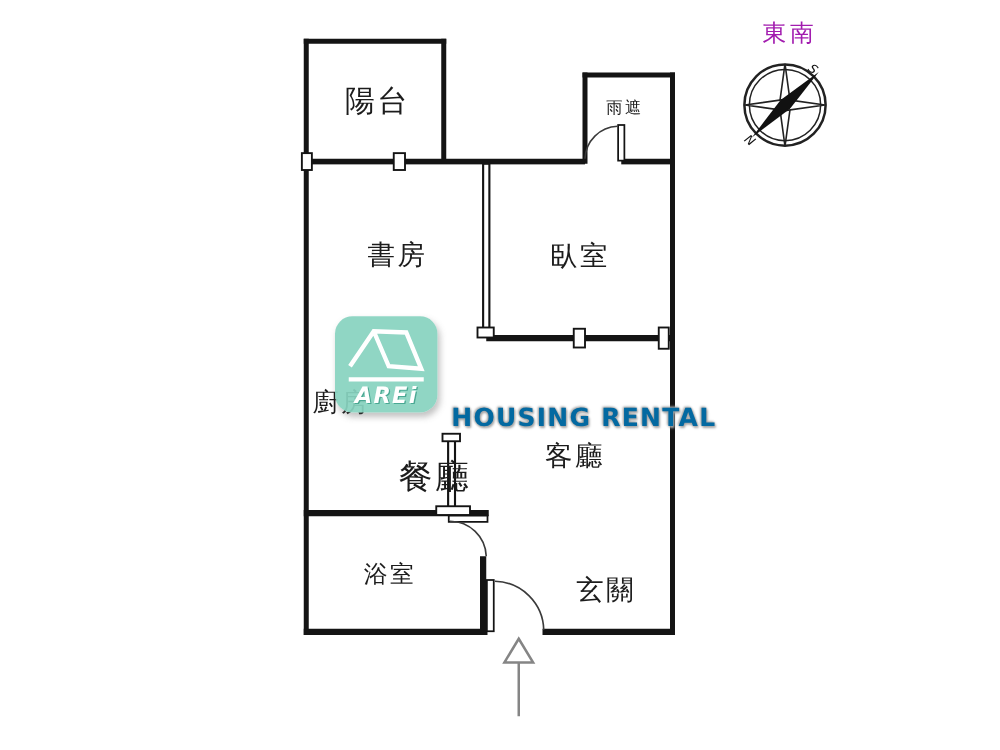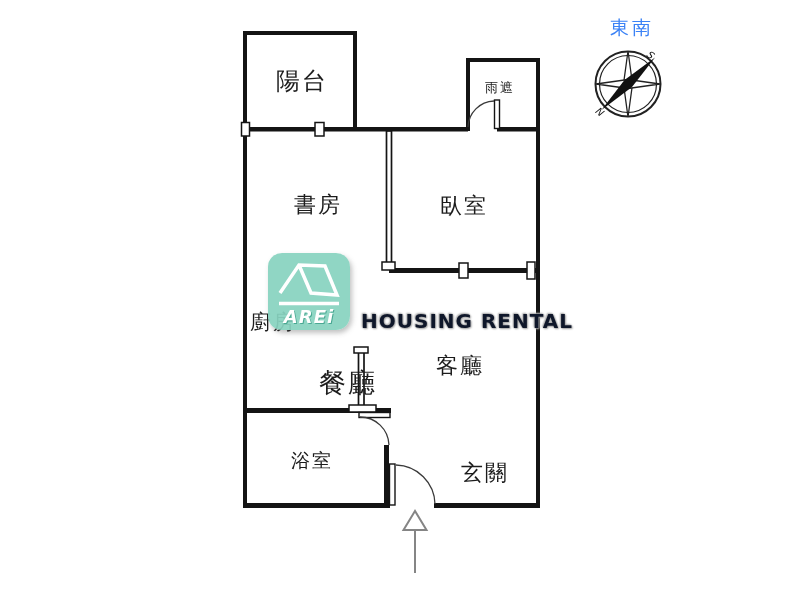--- a/index.html
+++ b/index.html
@@ -6,32 +6,32 @@
   #stage{
     position:relative;width:800px;height:600px;background:#ffffff;overflow:hidden;
     font-family:"DejaVu Sans", sans-serif;
   }
   #plan-svg{position:absolute;left:0;top:0;z-index:1;}
   .room-label{
     position:absolute;z-index:3;color:#1c1c1c;letter-spacing:2px;white-space:nowrap;
     transform:translate(-50%,-50%);line-height:1;
   }
   .compass-label{
-    position:absolute;z-index:3;color:#3b82f6;letter-spacing:3px;white-space:nowrap;
+    position:absolute;z-index:3;color:#a21caf;letter-spacing:3px;white-space:nowrap;
     transform:translate(-50%,-50%);line-height:1;font-size:19px;
   }
   
   .wm-zh{
     position:absolute;left:356px;top:258px;z-index:4;font-size:46px;font-weight:600;
     letter-spacing:1px;color:#ffffff;white-space:nowrap;line-height:1;
     text-shadow:0 0 3px #9a9a9a,1px 1px 3px #ababab,-1px -1px 3px #b5b5b5,0 0 1px #8f8f8f;
   }
   .wm-en{
-    position:absolute;left:361px;top:311px;z-index:4;font-size:20px;font-weight:800;
-    letter-spacing:1px;color:#0f172a;white-space:nowrap;line-height:1;
+    position:absolute;left:361px;top:324px;z-index:4;font-size:20px;font-weight:800;
+    letter-spacing:1px;color:#0369a1;white-space:nowrap;line-height:1;
     text-shadow:0 0 2px #9a9a9a,1px 1px 2px #ababab,-1px -1px 2px #b5b5b5;
   }
   .badge{
     position:absolute;left:268px;top:253px;width:82px;height:77px;z-index:5;
     background:rgba(136,211,192,0.93);border-radius:14px;
     box-shadow:2px 3px 5px rgba(80,80,80,0.35);
   }
   .badge svg{position:absolute;left:0;top:0;}
   .badge .arei{
     position:absolute;left:0;right:0;top:55px;text-align:center;z-index:2;

